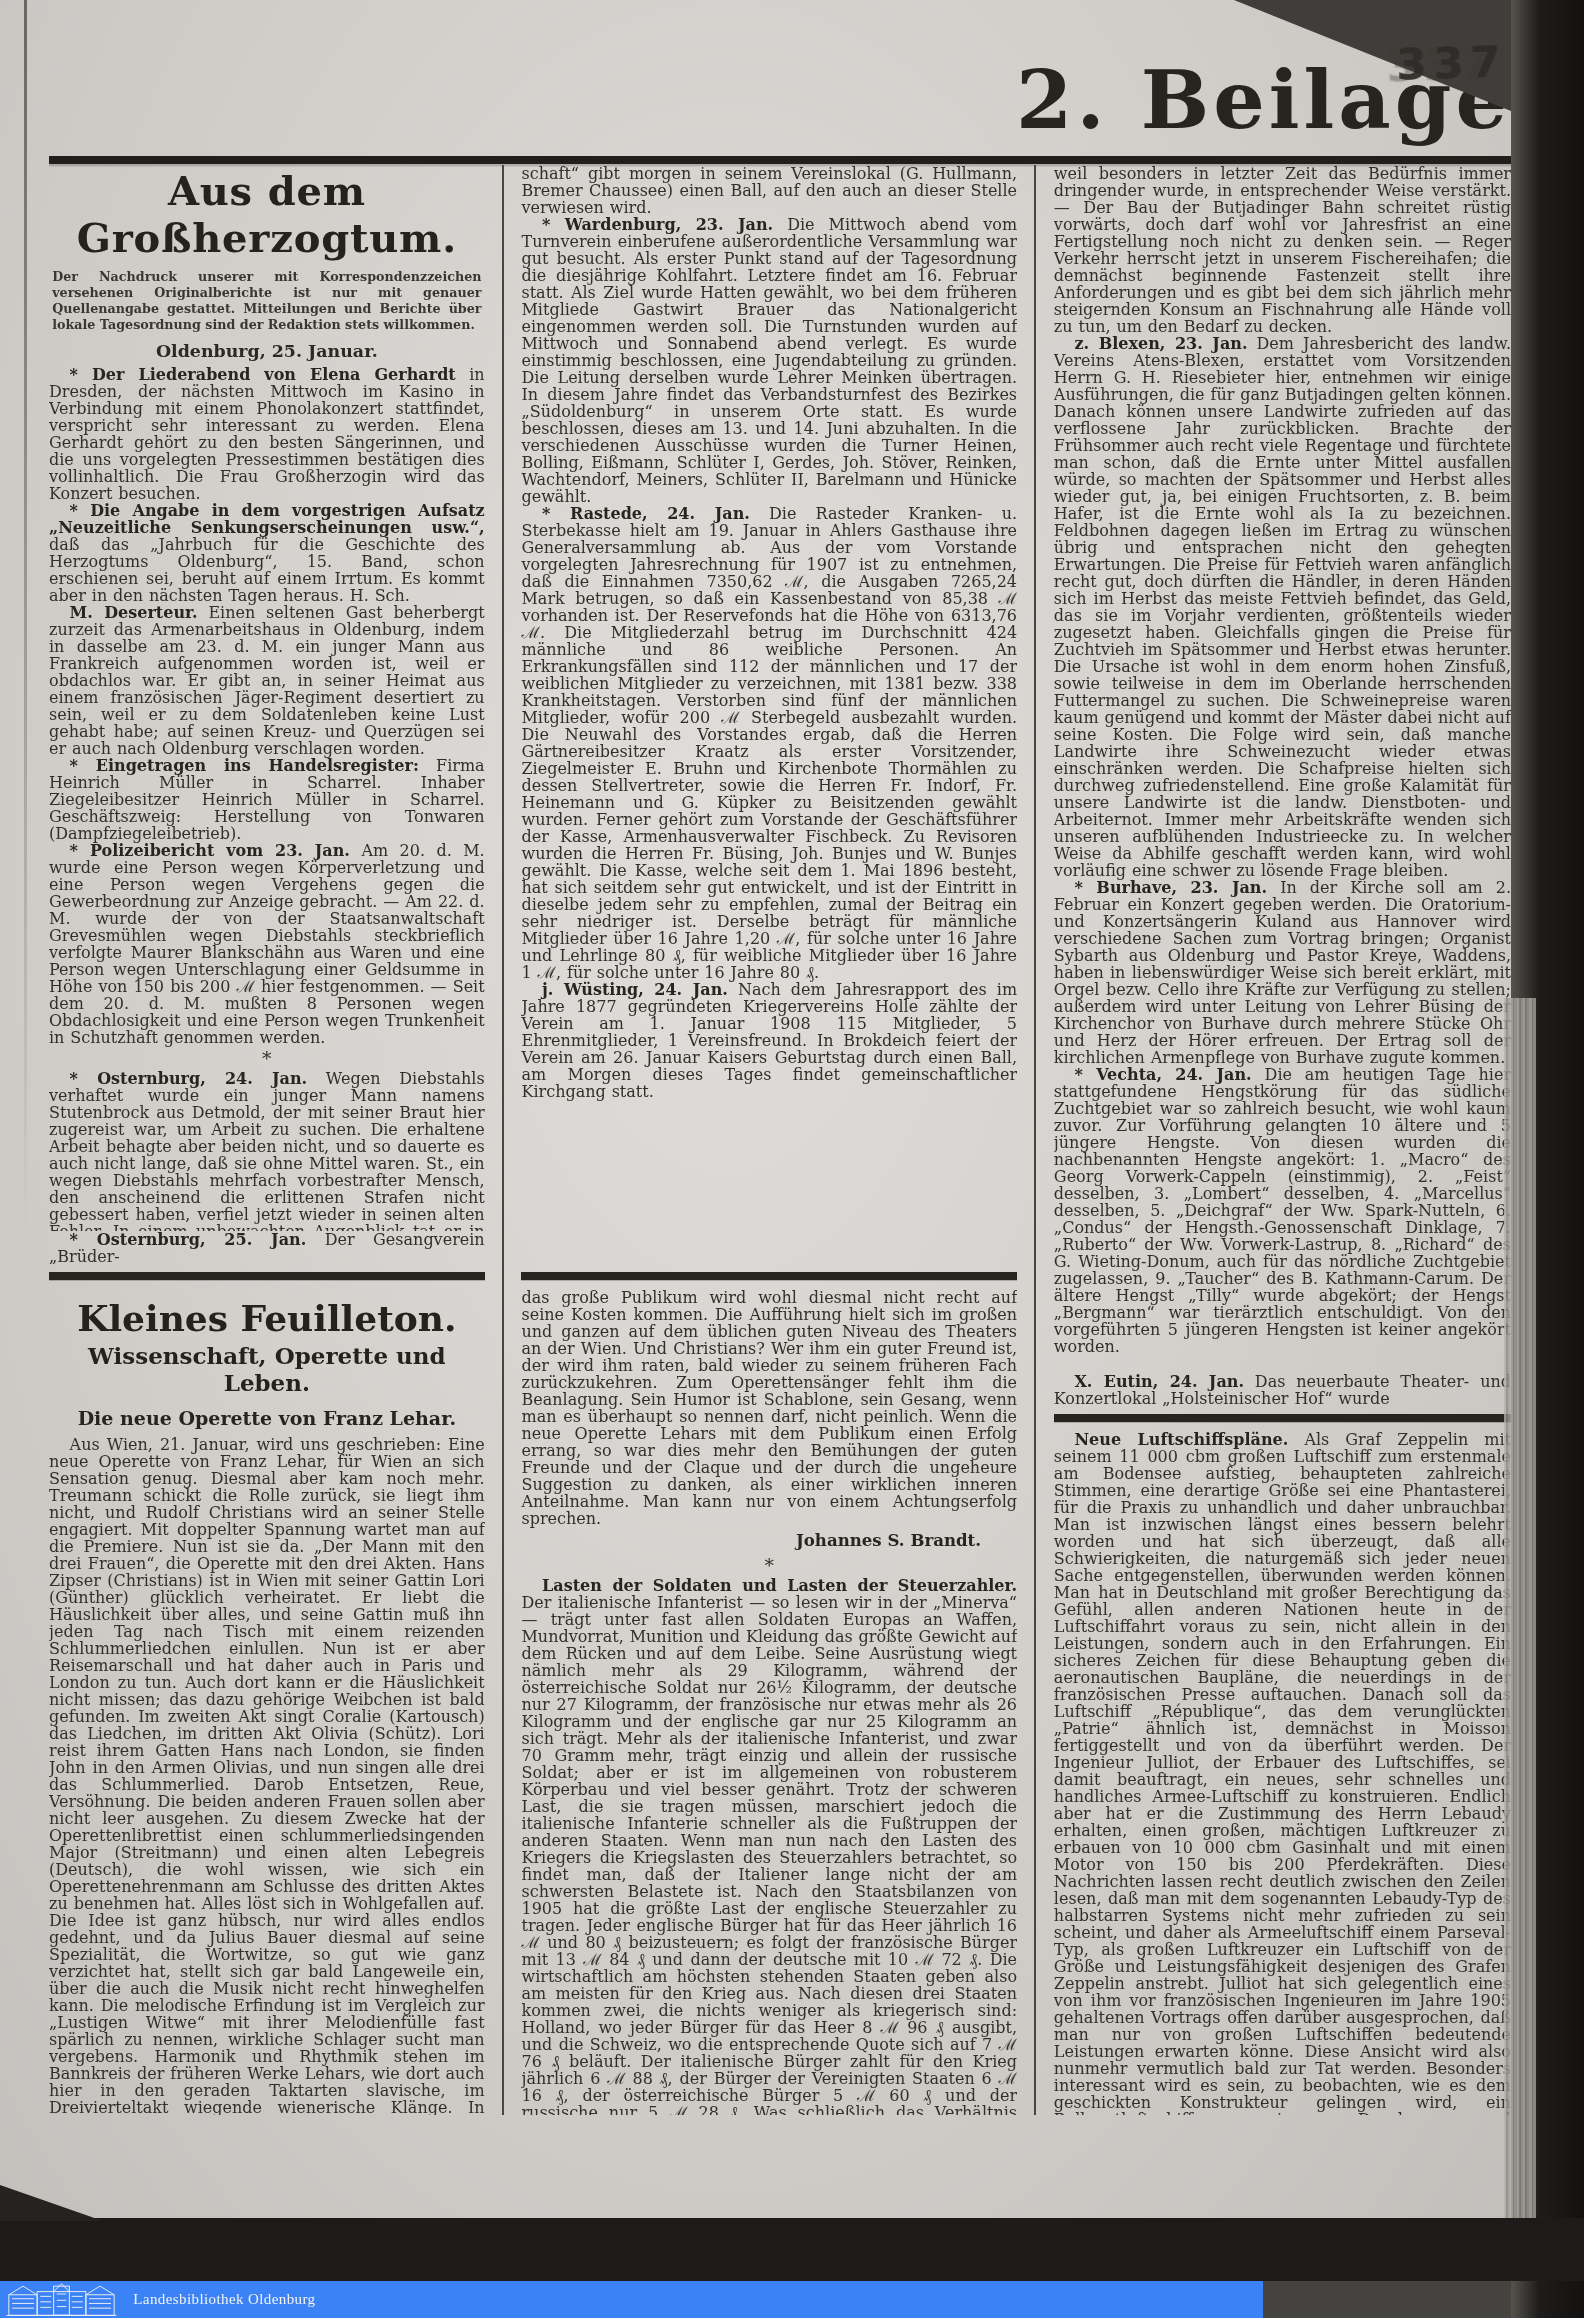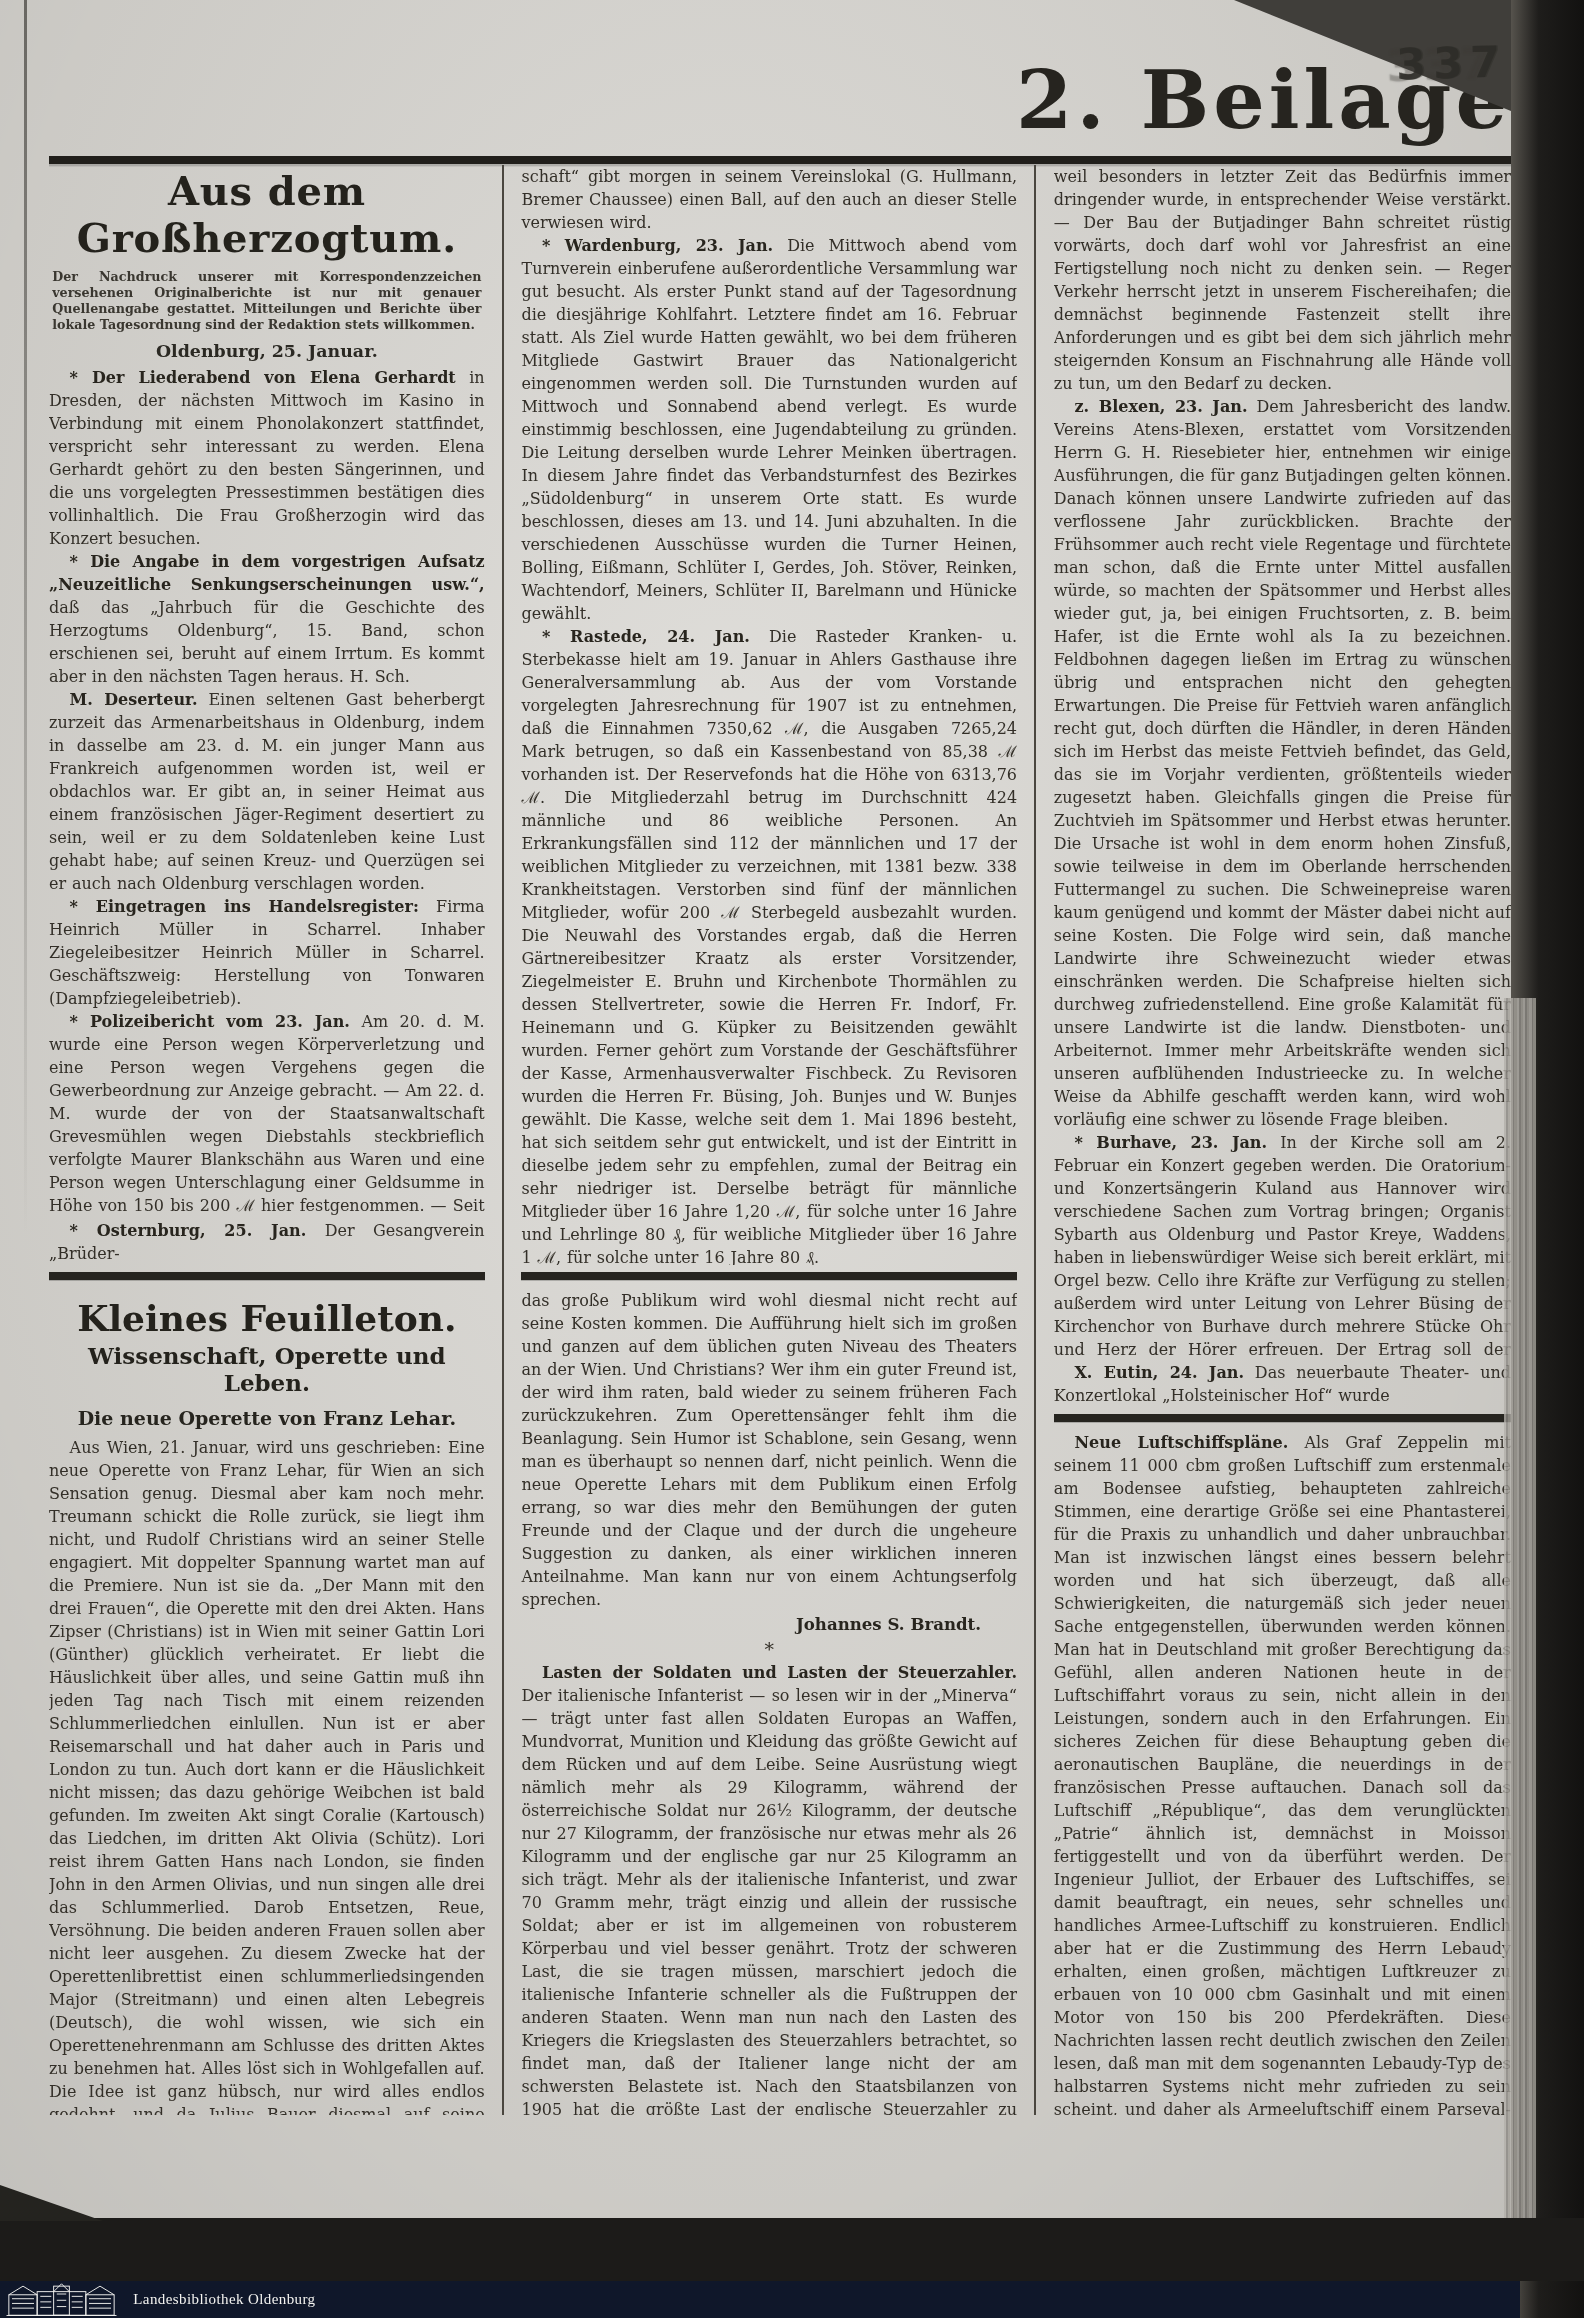--- a/index.html
+++ b/index.html
@@ -43,34 +43,34 @@
   .col-2 {flex:0 0 33.9%; border-left:2.4px solid #4a463f; padding-left:17.4px; margin-left:17.4px;}
   .col-3 {flex:1 1 auto; border-left:2.4px solid #4a463f; padding-left:17.4px; margin-left:17.4px;}
   .top {overflow:hidden; display:flex; flex-direction:column; flex:none;}
   .col-1 .top, .col-2 .top {height:1100px;}
   .col-3 .top {height:1242px;}
   .fill {flex:1 1 0; overflow:hidden;}
   .pin {flex:none;}
   .divider {flex:none; height:8px; background:#26241f; margin:7.1px 0 8.7px; box-shadow:0 0.8px 0 rgba(0,0,0,.25);}
   .bottom {flex:1 1 0; overflow:hidden;}
 
-  p.art {margin:0; text-indent:20.6px; font-size:16px; line-height:23px; text-align:justify;
+  p.art {margin:0; text-indent:20.6px; font-size:16px; line-height:17px; text-align:justify;
     color:#332f28; word-spacing:0.8px;}
   p.art b {font-weight:700; color:#28251e;}
   p.cont {text-indent:0;}
   .sec-head {text-align:center; font-size:40px; font-weight:700; color:#24221c; margin:1.6px 0 8px; letter-spacing:0.8px;}
   .notice {font-size:12.7px; font-weight:700; line-height:16px; text-align:justify; color:#3a3730; margin:0 3.2px 8px;}
   .dateline {text-align:center; font-size:17.4px; font-weight:700; margin-bottom:4.8px; color:#2b2923;}
   .star-sep {text-align:center; font-size:19px; line-height:24px; color:#332f28; flex:none;}
   .f-head {text-align:center; font-weight:700; font-size:36px; margin:8px 0 0; color:#24221c;}
   .f-sub {text-align:center; font-weight:700; font-size:23px; margin:3.2px 0 11px; color:#24221c;}
   .f-title {text-align:center; font-weight:700; font-size:19px; margin:3.2px 0 6.3px; color:#26241e;}
   .signature {text-align:right; font-weight:700; font-size:16.6px; padding-right:36px; margin:3.2px 0; color:#28251e;}
 
-  .footer {position:absolute; left:0; top:2281px; width:1520px; height:37px; background:#0f172a;
+  .footer {position:absolute; left:0; top:2281px; width:1263px; height:37px; background:#3b82f6;
     display:flex; align-items:center;}
   .footer-label {color:#f3f3f0; font-family:"Liberation Serif", serif; font-size:15px;
     margin-left:16px; letter-spacing:0.4px;}
   .building {margin-left:6.3px; flex:none;}
 </style>
 </head>
 <body>
 
 <div class="paper">
   <div class="crease"></div>

